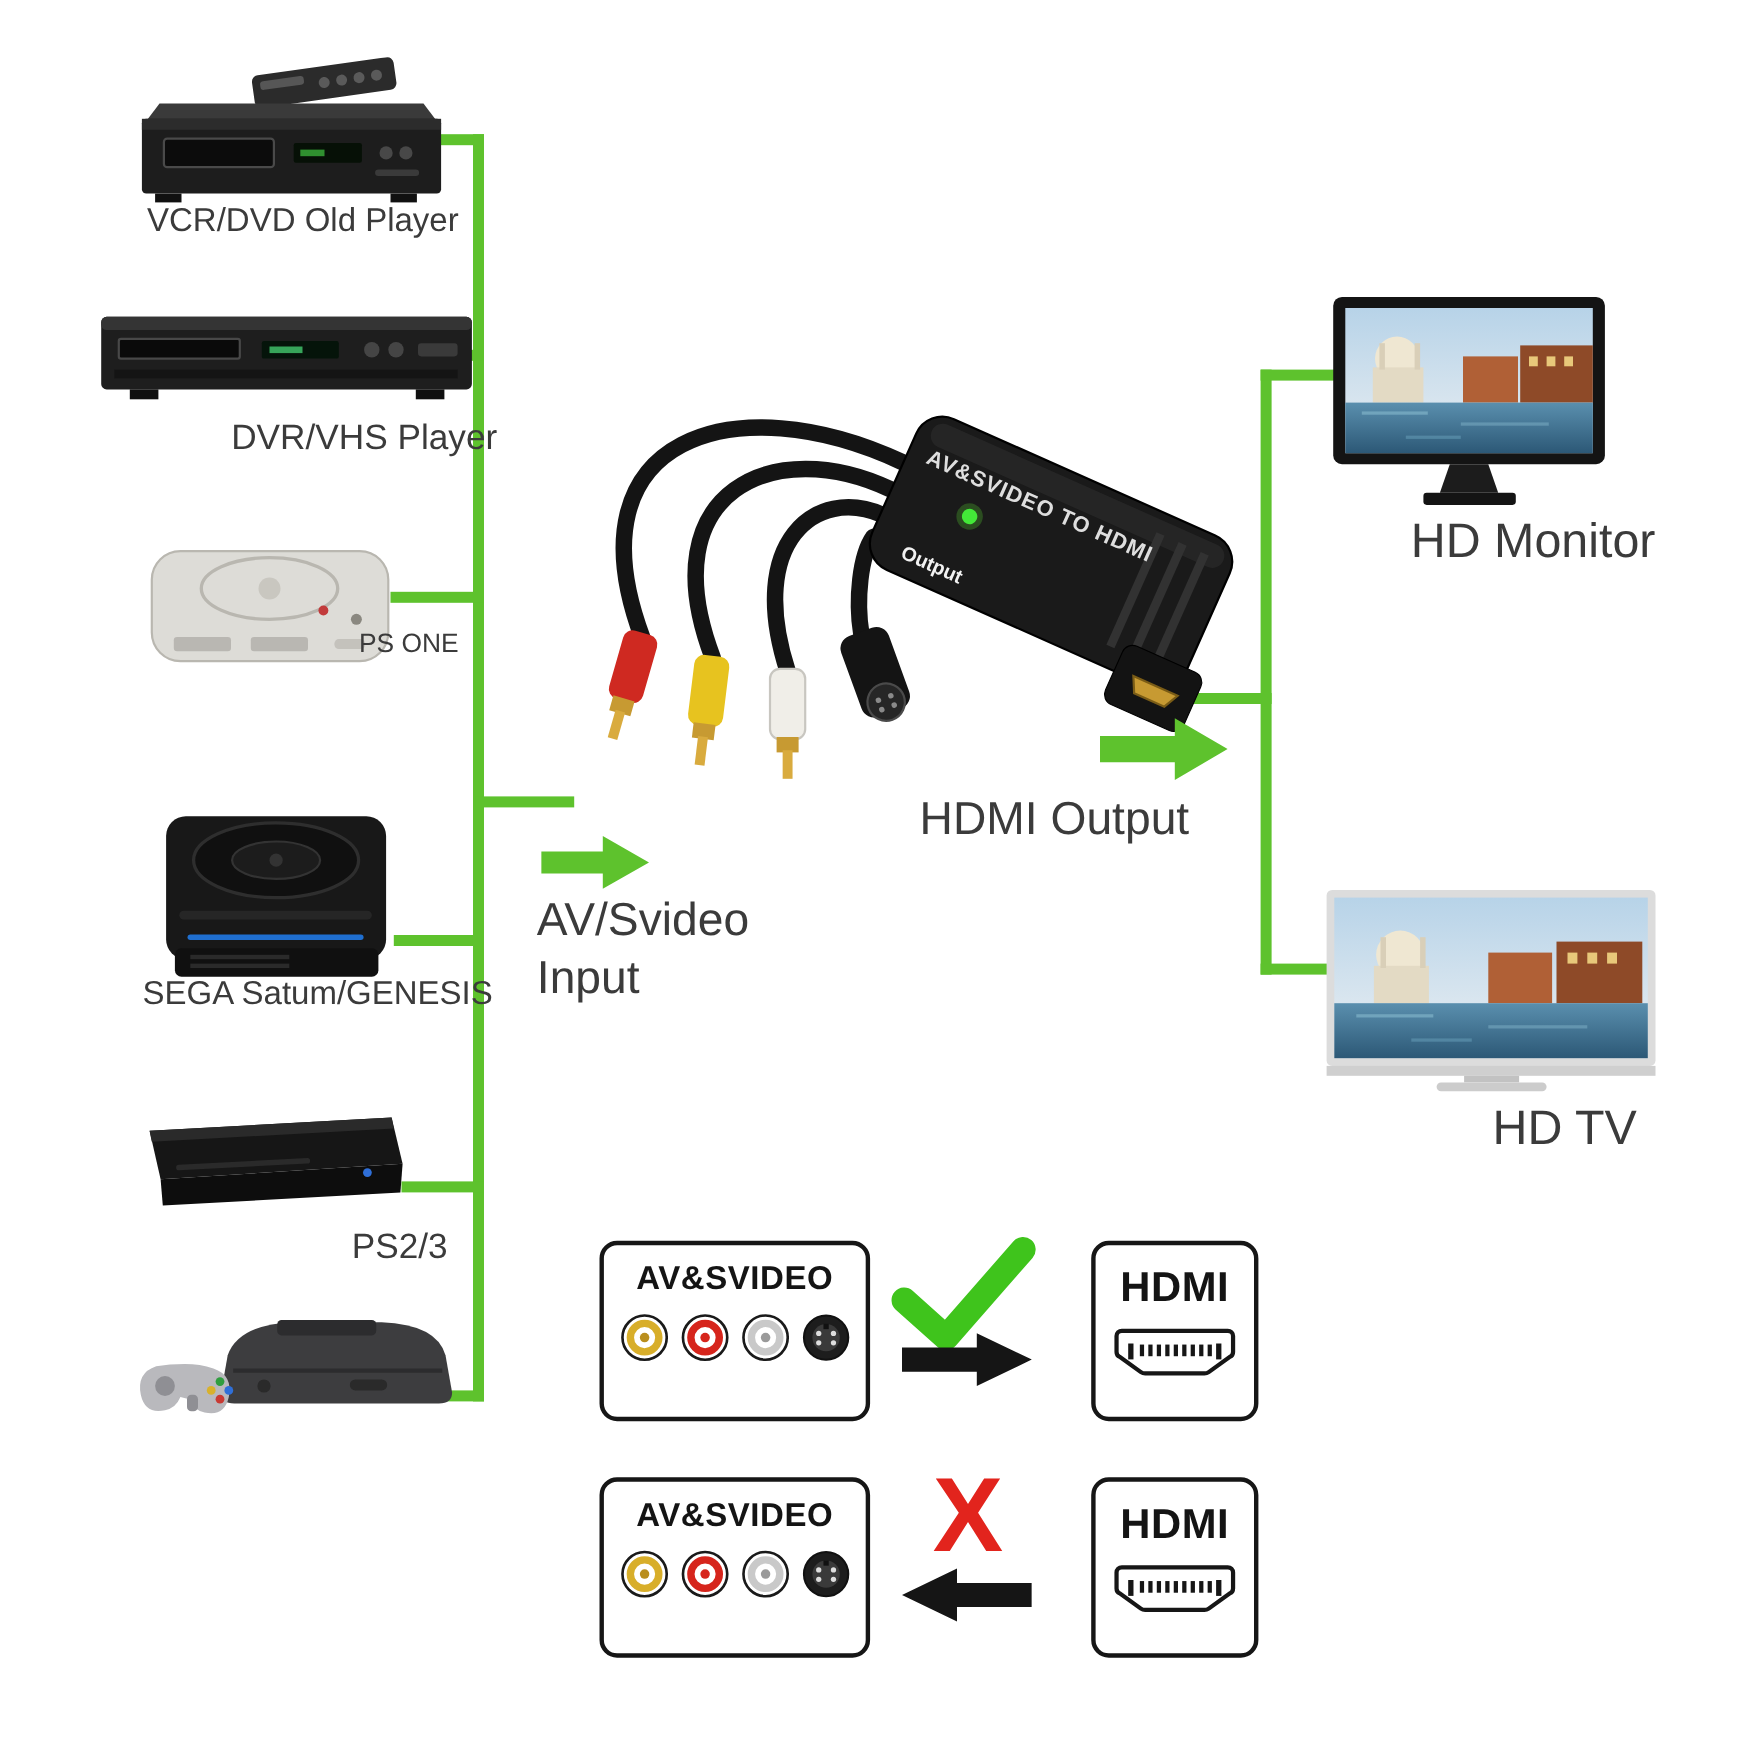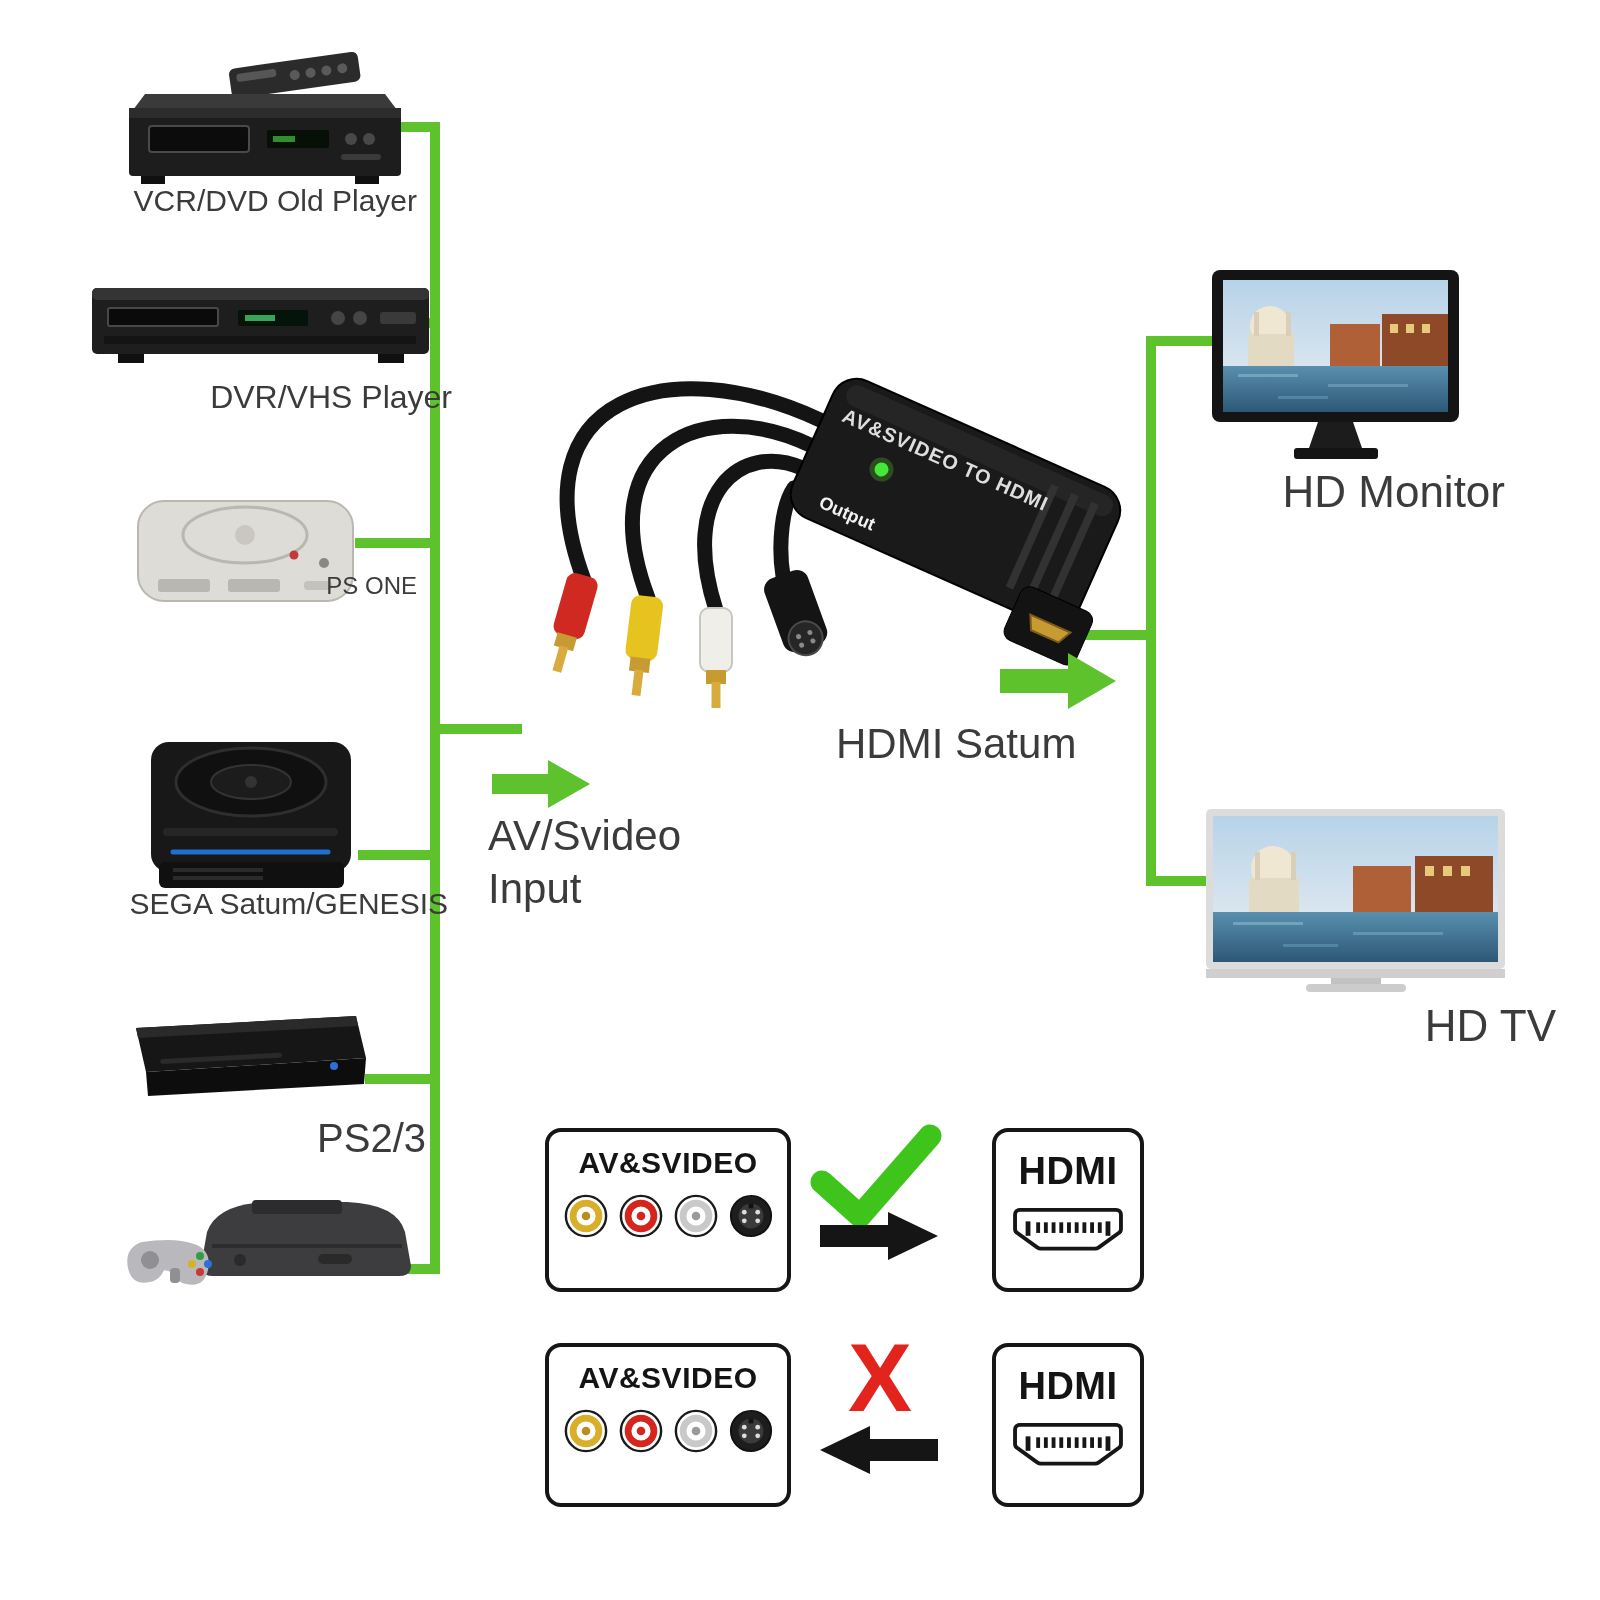--- a/index.html
+++ b/index.html
@@ -115,21 +115,21 @@
 
   <figure class="abs" style="left:118px;top:998px;width:255px;height:120px">
     <svg viewBox="0 0 255 120">
       <polygon points="18,30 238,18 248,60 28,74" fill="#161616"></polygon>
       <polygon points="28,74 248,60 246,86 30,98" fill="#0d0d0d"></polygon>
       <polygon points="18,30 238,18 240,28 20,40" fill="#2a2a2a"></polygon>
       <circle cx="216" cy="68" r="4" fill="#2f6fd8"></circle>
       <rect x="42" y="58" width="122" height="5" rx="2.5" fill="#2a2a2a" transform="rotate(-3 100 60)"></rect>
     </svg>
   </figure>
-  <div class="devlabel" style="left:86px;top:1114px;width:340px;font-size:40px">PS2/3</div>
+  <div class="devlabel" style="left:67px;top:1114px;width:340px;font-size:32px">PS2/3</div>
 
   <figure class="abs" style="left:112px;top:1172px;width:300px;height:130px">
     <svg viewBox="0 0 300 130">
       <path d="M95,60 q10,-28 60,-30 h80 q50,2 58,30 l6,34 q0,10 -12,10 h-186 q-12,0 -12,-10 z" fill="#3d3d3f"></path>
       <rect x="140" y="28" width="90" height="14" rx="4" fill="#2c2c2e"></rect>
       <path d="M100,74 h190" stroke="#2c2c2e" stroke-width="4"></path>
       <circle cx="128" cy="88" r="6" fill="#2a2a2a"></circle>
       <rect x="206" y="82" width="34" height="10" rx="5" fill="#2a2a2a"></rect>
       <path d="M30,70 q-18,6 -14,26 q4,18 22,14 q10,-2 14,-12 l8,2 q4,10 14,12 q18,4 22,-14 q4,-20 -14,-26 q-12,-4 -26,-4 q-14,0 -26,2z" fill="#b9b9bd"></path>
       <circle cx="38" cy="88" r="9" fill="#8f8f94"></circle>
@@ -199,21 +199,21 @@
       <rect x="258" y="60" width="9" height="10" fill="#e8c87a"></rect>
       <rect x="10" y="106" width="285" height="50" fill="url(#waterB)"></rect>
       <rect x="30" y="116" width="70" height="3" fill="#7fb2c8" opacity=".7"></rect>
       <rect x="150" y="126" width="90" height="3" fill="#7fb2c8" opacity=".5"></rect>
       <rect x="80" y="138" width="55" height="3" fill="#6aa2bc" opacity=".5"></rect>
       <rect x="3" y="163" width="299" height="9" fill="#cfcfcf"></rect>
       <rect x="128" y="172" width="50" height="6" fill="#c2c2c2"></rect>
       <rect x="103" y="178" width="100" height="8" rx="4" fill="#cccccc"></rect>
     </svg>
   </figure>
-  <div class="devlabel" style="left:1236px;top:1000px;width:320px;font-size:44px">HD TV</div>
+  <div class="devlabel" style="left:1168px;top:1000px;width:320px;font-size:44px">HD TV</div>
 
   <div class="converter">
     <svg viewBox="0 0 660 400">
 
       <g fill="none" stroke="#141414" stroke-width="15" stroke-linecap="round">
         <path d="M340,70 C190,0 35,45 104,230"></path>
         <path d="M330,95 C225,45 110,95 168,248"></path>
         <path d="M322,118 C262,92 198,142 236,260"></path>
         <path d="M314,138 C302,155 298,195 303,226"></path>
       </g>
@@ -268,21 +268,21 @@
         <polygon points="0,16 56,16 56,2 98,26 56,50 56,36 0,36" fill="#5ec22d"></polygon>
       </svg>
   </div>
   <div class="flowlabel" style="left:488px;top:810px;width:240px;font-size:42px">AV/Svideo Input</div>
 
   <div class="overlay" style="left:1000px;top:650px;width:118px;height:62px">
     <svg viewBox="0 0 118 62">
         <polygon points="0,19 68,19 68,3 116,31 68,59 68,43 0,43" fill="#5ec22d"></polygon>
       </svg>
   </div>
-  <div class="flowlabel" style="left:836px;top:718px;width:330px;font-size:42px">HDMI Satum</div>
+  <div class="flowlabel" style="left:836px;top:718px;width:330px;font-size:42px">HDMI Output</div>
 
   <div class="compat-box" style="left:545px;top:1128px;width:246px;height:164px;padding-top:14px">
     <div class="compat-title" style="font-size:30px">AV&amp;SVIDEO</div>
     <div class="conn-row">
       <svg width="46" height="46" viewBox="0 0 48 48">
         <circle cx="24" cy="24" r="21" fill="#fff" stroke="#1a1a1a" stroke-width="2.5"></circle>
         <circle cx="24" cy="24" r="13.5" fill="none" stroke="#d8ae2a" stroke-width="7"></circle>
         <circle cx="24" cy="24" r="4.5" fill="#b98e1e"></circle>
       </svg>
       <svg width="46" height="46" viewBox="0 0 48 48">

